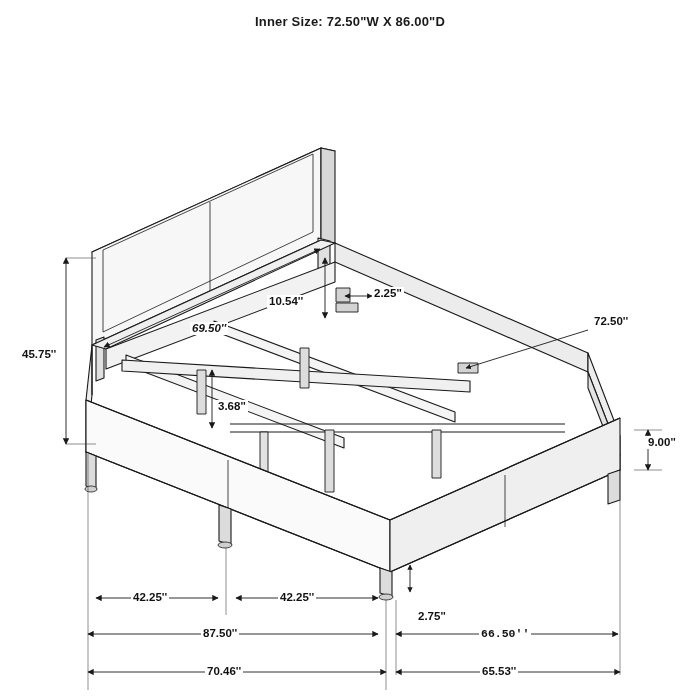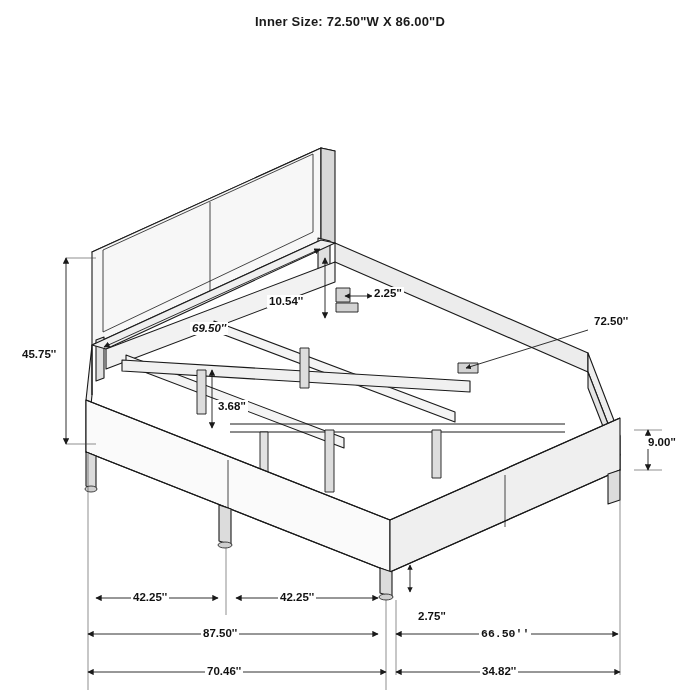--- a/index.html
+++ b/index.html
@@ -179,15 +179,15 @@
   <div class="dimlabel" style="left:646px; top:436px;">9.00''</div>
   <div class="dimlabel" style="left:416px; top:564px;margin-top:46px;">2.75''</div>
 
   <div class="dimlabel" style="left:131px; top:591px;">42.25''</div>
   <div class="dimlabel" style="left:278px; top:591px;">42.25''</div>
 
   <div class="dimlabel" style="left:201px; top:627px;">87.50''</div>
   <div class="dimlabel" style="left:479px; top:627px;font-family:Liberation Mono, monospace;">66.50''</div>
 
   <div class="dimlabel" style="left:205px; top:665px;">70.46''</div>
-  <div class="dimlabel" style="left:480px; top:665px;">34.82''</div>
+  <div class="dimlabel" style="left:480px; top:665px;">65.53''</div>
 
 </div>
 
 </body></html>

